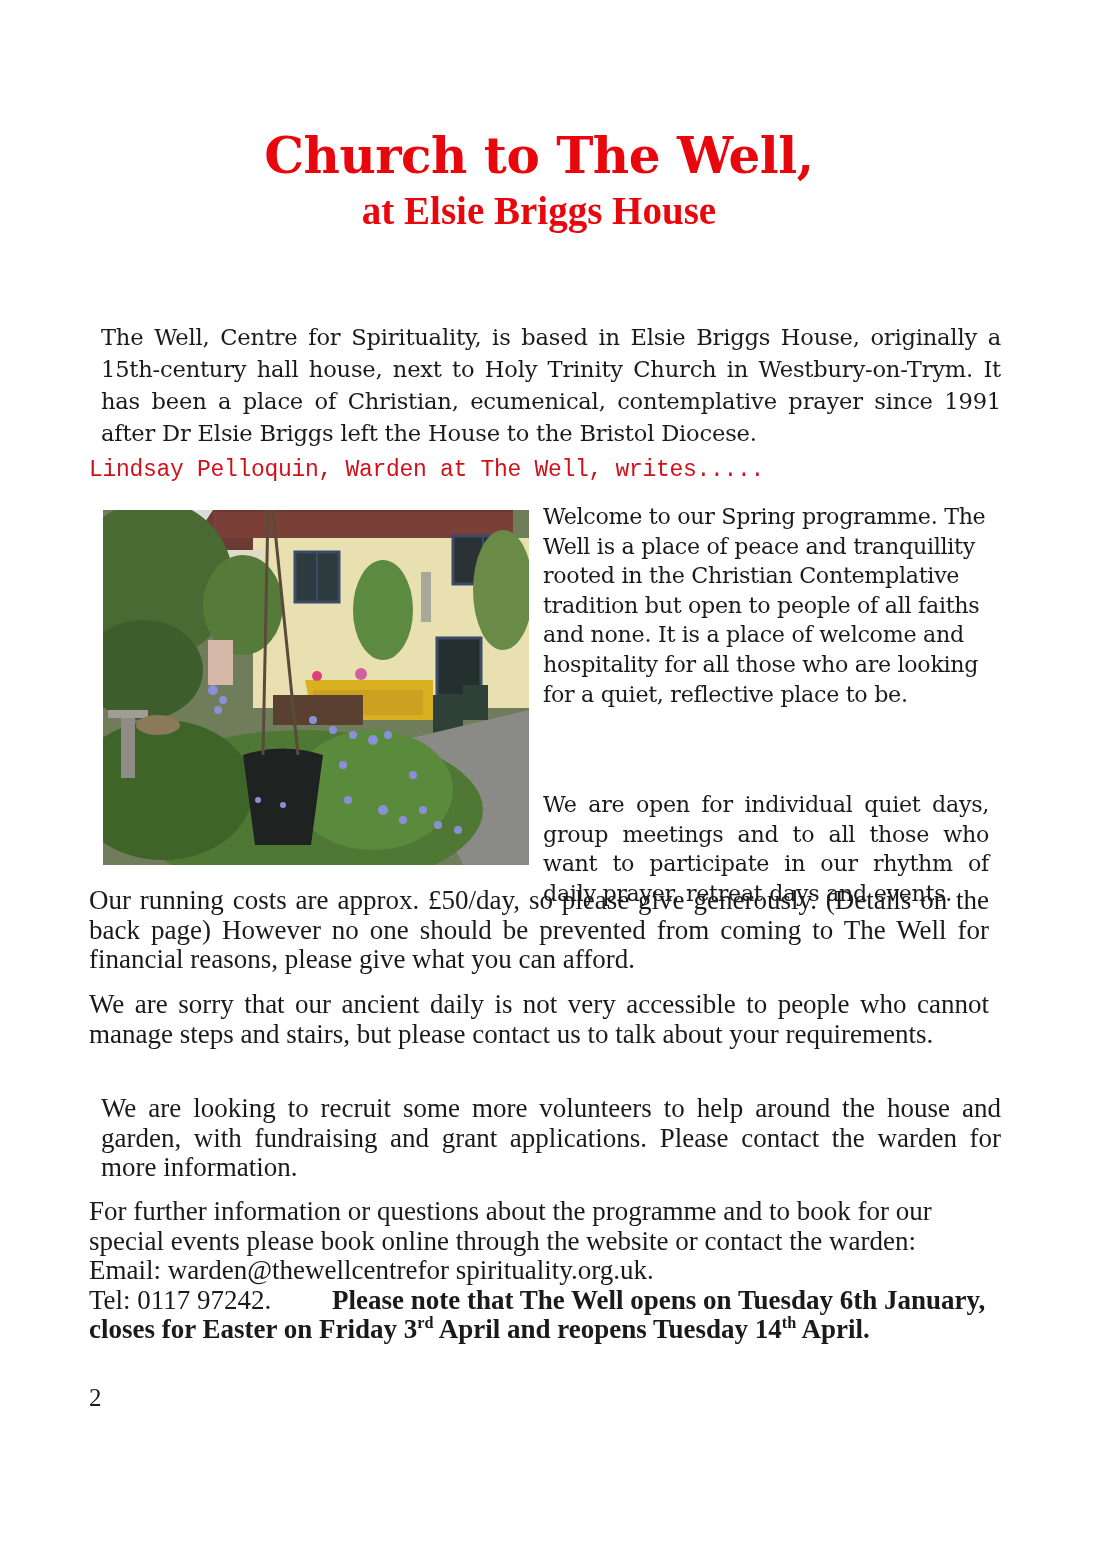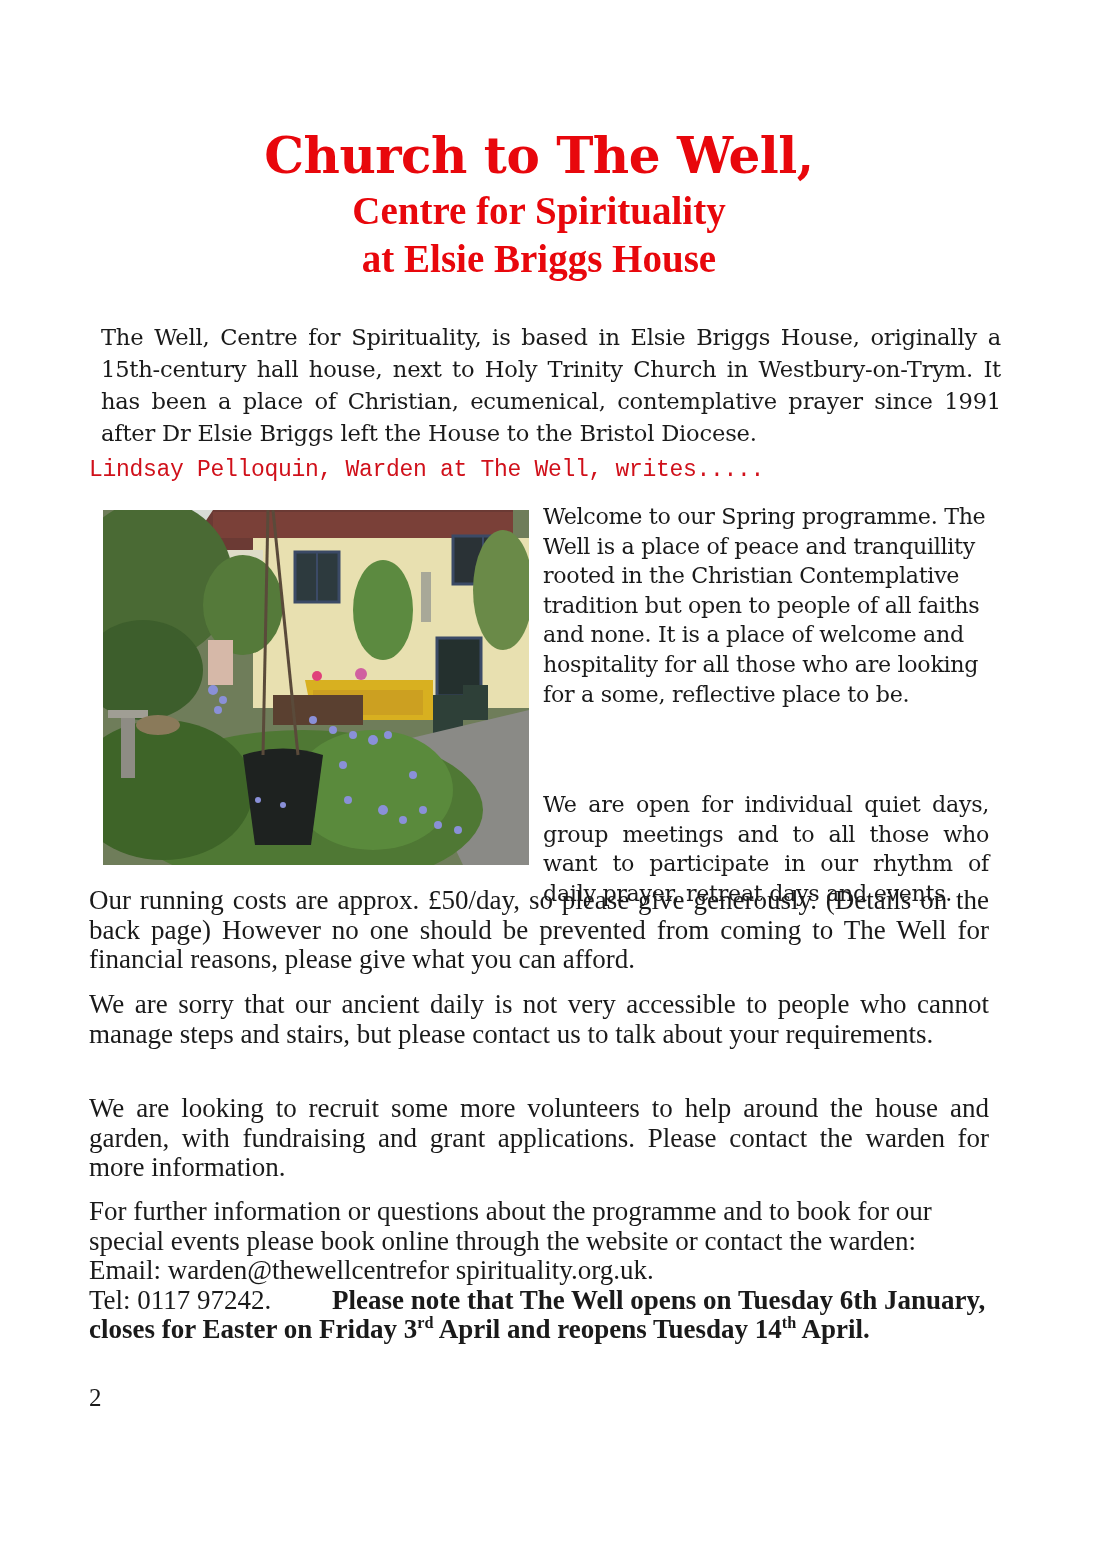--- a/index.html
+++ b/index.html
@@ -95,41 +95,40 @@
       position: absolute;
       left: 0;
       width: 900px;
       font-family: "Liberation Serif", serif;
       font-size: 27px;
       line-height: 29.6px;
       margin: 0;
     }
     .p-costs { top: 886px; text-align: justify; }
     .p-access { top: 990px; text-align: justify; }
-    .p-volunteers { top: 1094px; text-align: justify; }
+    .p-volunteers { top: 1094px; text-align: justify; margin-left: 12px; }
     .p-further { top: 1197px; text-align: left; }
     .bold { font-weight: bold; }
     .page-num {
       position: absolute;
       left: 0;
       top: 1383px;
       font-family: "Liberation Serif", serif;
       font-size: 25px;
       line-height: 30px;
     }
     sup { font-size: 0.6em; line-height: 0; }
   </style>
 </head>
 <body>
 
 <div class="page">
 
   <div class="title-block">
     <h1 class="title-main">Church to The Well,</h1>
-    <div class="title-sub">Centre for Spirituality</div>
     <div class="title-sub">at Elsie Briggs House</div>
   </div>
 
   <p class="para p-intro">The Well, Centre for Spirituality, is based in Elsie Briggs House, originally a 15th-century hall house, next to Holy Trinity Church in Westbury-on-Trym. It has been a place of Christian, ecumenical, contemplative prayer since 1991 after Dr Elsie Briggs left the House to the Bristol Diocese.</p>
 
   <div class="warden-line">Lindsay Pelloquin, Warden at The Well, writes.....</div>
 
   <div class="photo" role="img" aria-label="Garden of Elsie Briggs House with table, chairs, potted plant and bluebells in front of a cream stone cottage">
     <svg width="426" height="355" viewBox="0 0 426 355" xmlns="http://www.w3.org/2000/svg">
 
@@ -200,21 +199,21 @@
         <circle cx="155" cy="290" r="3"></circle>
           <circle cx="180" cy="295" r="3"></circle>
           <circle cx="240" cy="255" r="4"></circle>
       </g>
 
       <circle cx="214" cy="166" r="5" fill="#e0407a"></circle>
       <circle cx="258" cy="164" r="6" fill="#d060a0"></circle>
     </svg>
   </div>
 
-  <p class="right-col rc-1">Welcome to our Spring programme. The Well is a place of peace and tranquillity rooted in the Christian Contemplative tradition but open to people of all faiths and none. It is a place of welcome and hospitality for all those who are looking for a some, reflective place to be.</p>
+  <p class="right-col rc-1">Welcome to our Spring programme. The Well is a place of peace and tranquillity rooted in the Christian Contemplative tradition but open to people of all faiths and none. It is a place of welcome and hospitality for all those who are looking for a quiet, reflective place to be.</p>
   <p class="right-col rc-2">We are open for individual quiet days, group meetings and to all those who want to participate in our rhythm of daily prayer, retreat days and events.</p>
 
   <p class="condensed p-costs">Our running costs are approx. £50/day, so please give generously. (Details on the back page) However no one should be prevented from coming to The Well for financial reasons, please give what you can afford.</p>
   <p class="condensed p-access">We are sorry that our ancient daily is not very accessible to people who cannot manage steps and stairs, but please contact us to talk about your requirements.</p>
   <p class="condensed p-volunteers">We are looking to recruit some more volunteers to help around the house and garden, with fundraising and grant applications. Please contact the warden for more information.</p>
 
   <p class="condensed p-further">
     <span>For further information or questions about the programme and to book for our special events please book online through the website or contact the warden:  Email: warden@thewellcentrefor spirituality.org.uk.</span><br>
     <span>Tel: 0117 97242.</span>&nbsp;&nbsp;&nbsp;&nbsp;&nbsp;&nbsp;&nbsp;&nbsp;
     <span class="bold"><span>Please note that The Well opens on Tuesday 6th January, closes for Easter on Friday 3</span><sup>rd</sup><span> April and reopens Tuesday 14</span><sup>th</sup><span> April.</span></span>

